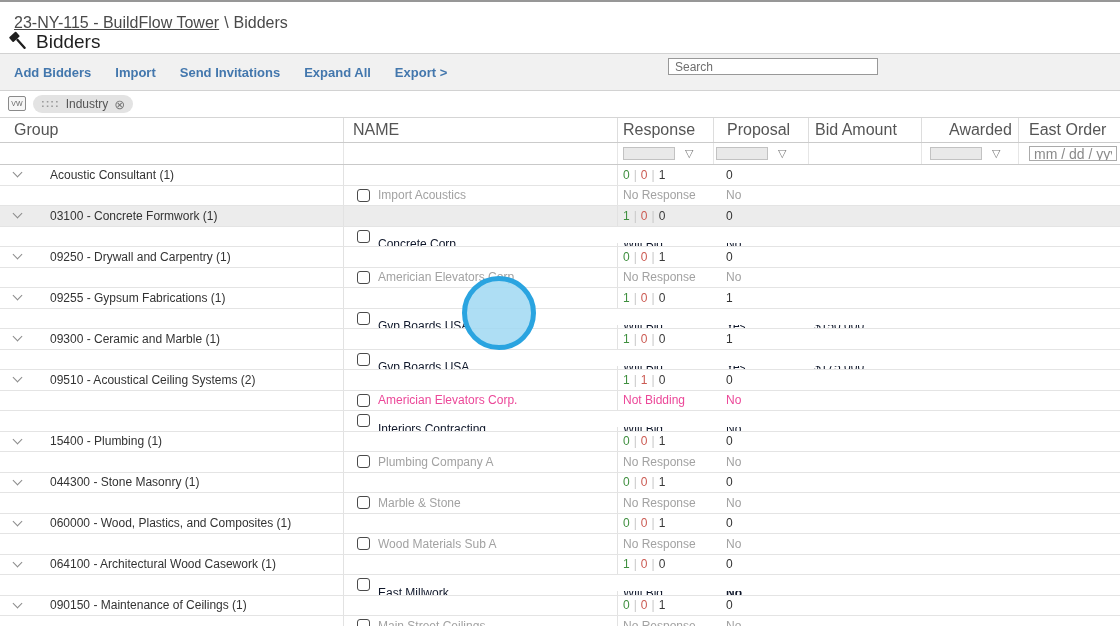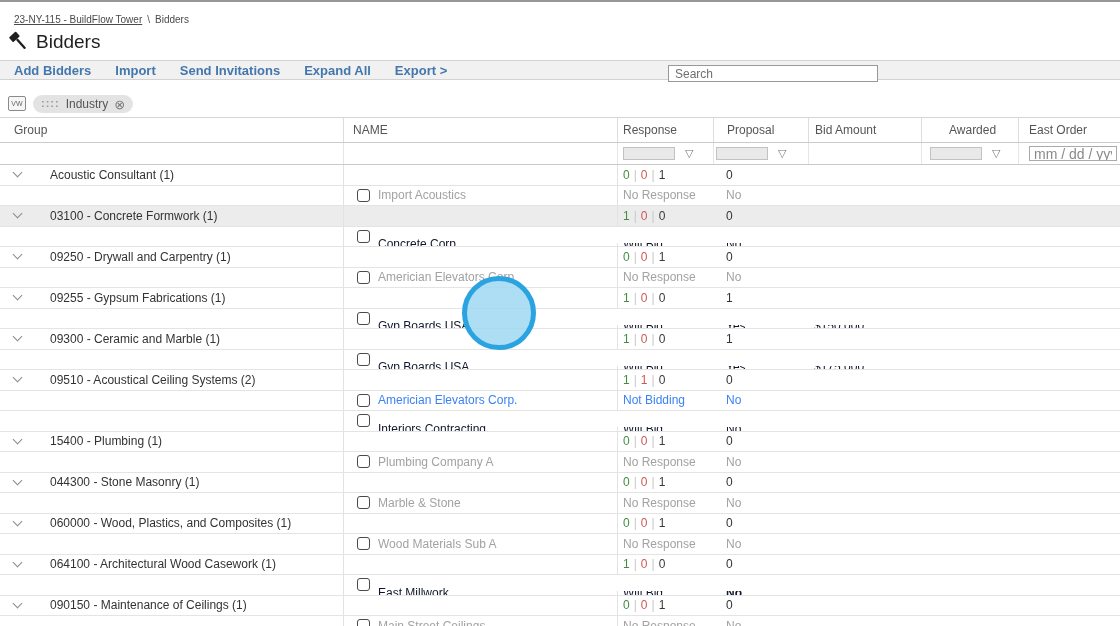--- a/index.html
+++ b/index.html
@@ -5,31 +5,31 @@
   * { margin:0; padding:0; box-sizing:border-box; }
   html,body { background:#fff; }
   body { font-family:"Liberation Sans", sans-serif; }
   #app {
     position:relative; width:1120px; height:626px; background:#fff;
     overflow:hidden; font-size:12px; color:#333;
   }
   .top-line { position:absolute; top:0; left:0; width:1120px; height:2px; background:#979797; }
 
   
-  .breadcrumb { position:absolute; top:14px; left:14px; font-size:10px; color:#4a4a4a; }
+  .breadcrumb { position:absolute; top:14px; left:14px; font-size:16px; color:#4a4a4a; }
   .breadcrumb a { color:#4a4a4a; text-decoration:underline; cursor:pointer; }
   .crumb-sep { margin:0 5px; }
 
   
   .title-row { position:absolute; top:31px; left:8px; display:flex; align-items:center; gap:6px; }
   .page-title { font-size:19px; color:#1f1f1f; }
 
   
   .toolbar {
-    position:absolute; top:60px; left:0; width:1120px; height:20px;
+    position:absolute; top:53px; left:0; width:1120px; height:38px;
     background:#f1f1f1; border-top:1px solid #d2d2d2; border-bottom:1px solid #d2d2d2;
     display:flex; align-items:center;
   }
   .tb-btn { color:#4377ad; font-weight:bold; font-size:13px; cursor:pointer; margin-left:14px; }
   .tb-btn + .tb-btn { margin-left:24px; }
   .search-input {
     position:absolute; left:668px; top:4px; width:210px; height:17px;
     border:1px solid #989898; background:#fff; font-size:12px; padding:0 6px;
     font-family:"Liberation Sans", sans-serif; color:#333;
   }
@@ -49,21 +49,21 @@
   }
   .chip .dots { color:#999; font-weight:bold; letter-spacing:1px; font-size:11px; margin-top:-2px; }
   .chip .x { color:#777; font-size:13px; cursor:pointer; }
 
   
   .grid { position:absolute; top:117px; left:0; width:1120px; }
   .row { display:grid; grid-template-columns:343px 274px 96px 95px 113px 97px 102px; background:#fff; }
   .cell { display:flex; align-items:center; overflow:hidden; white-space:nowrap; }
 
   .hdr-row { height:26px; border-top:1px solid #d5d5d5; border-bottom:1px solid #cbcbcb; color:#555; }
-  .hdr-row .cell { font-size:12px; }
+  .hdr-row .cell { font-size:16px; }
   .hdr-row .c-name, .hdr-row .c-resp, .hdr-row .c-prop, .hdr-row .c-bid,
   .hdr-row .c-awd, .hdr-row .c-lo { border-left:1px solid #ddd; }
 
   .filter-row { height:22px; border-bottom:1px solid #c9c9c9; }
   .filter-row .c-name, .filter-row .c-resp, .filter-row .c-prop, .filter-row .c-bid,
   .filter-row .c-awd, .filter-row .c-lo { border-left:1px solid #e6e6e6; }
   .f-input { width:52px; height:13px; background:#e9e9e9; border:1px solid #c2c2c2; }
   .funnel { color:#777; font-size:11px; margin-left:10px; cursor:pointer; }
   .date-input {
     width:88px; height:15px; border:1px solid #aaa; background:#fff;
@@ -92,21 +92,21 @@
   .g-label { margin-left:29px; color:#333; }
 
   .checkbox {
     width:13px; height:13px; border:1.5px solid #4a4a4a; border-radius:3px;
     background:#fff; margin-right:8px; cursor:pointer; flex:0 0 auto;
   }
   .b-name { cursor:pointer; }
 
   .st-none { color:#a2a2a2; }
   .st-will_bid { color:#0f172a;margin-top:16px; }
-  .st-not_bidding { color:#3b82f6; }
+  .st-not_bidding { color:#ec4899; }
   .bold { font-weight:bold; }
   .cnt-will { color:#3f8f3f; }
   .cnt-not  { color:#cb5a52; }
   .cnt-none { color:#3a3a3a; }
   .pipe { color:#c8c8c8; margin:0 4px; }
 
   
   .click-indicator {
     position:absolute; left:462px; top:276px; width:74px; height:74px;
     border-radius:50%; border:5px solid #2aa4e0; background:rgba(160,216,242,0.85);

